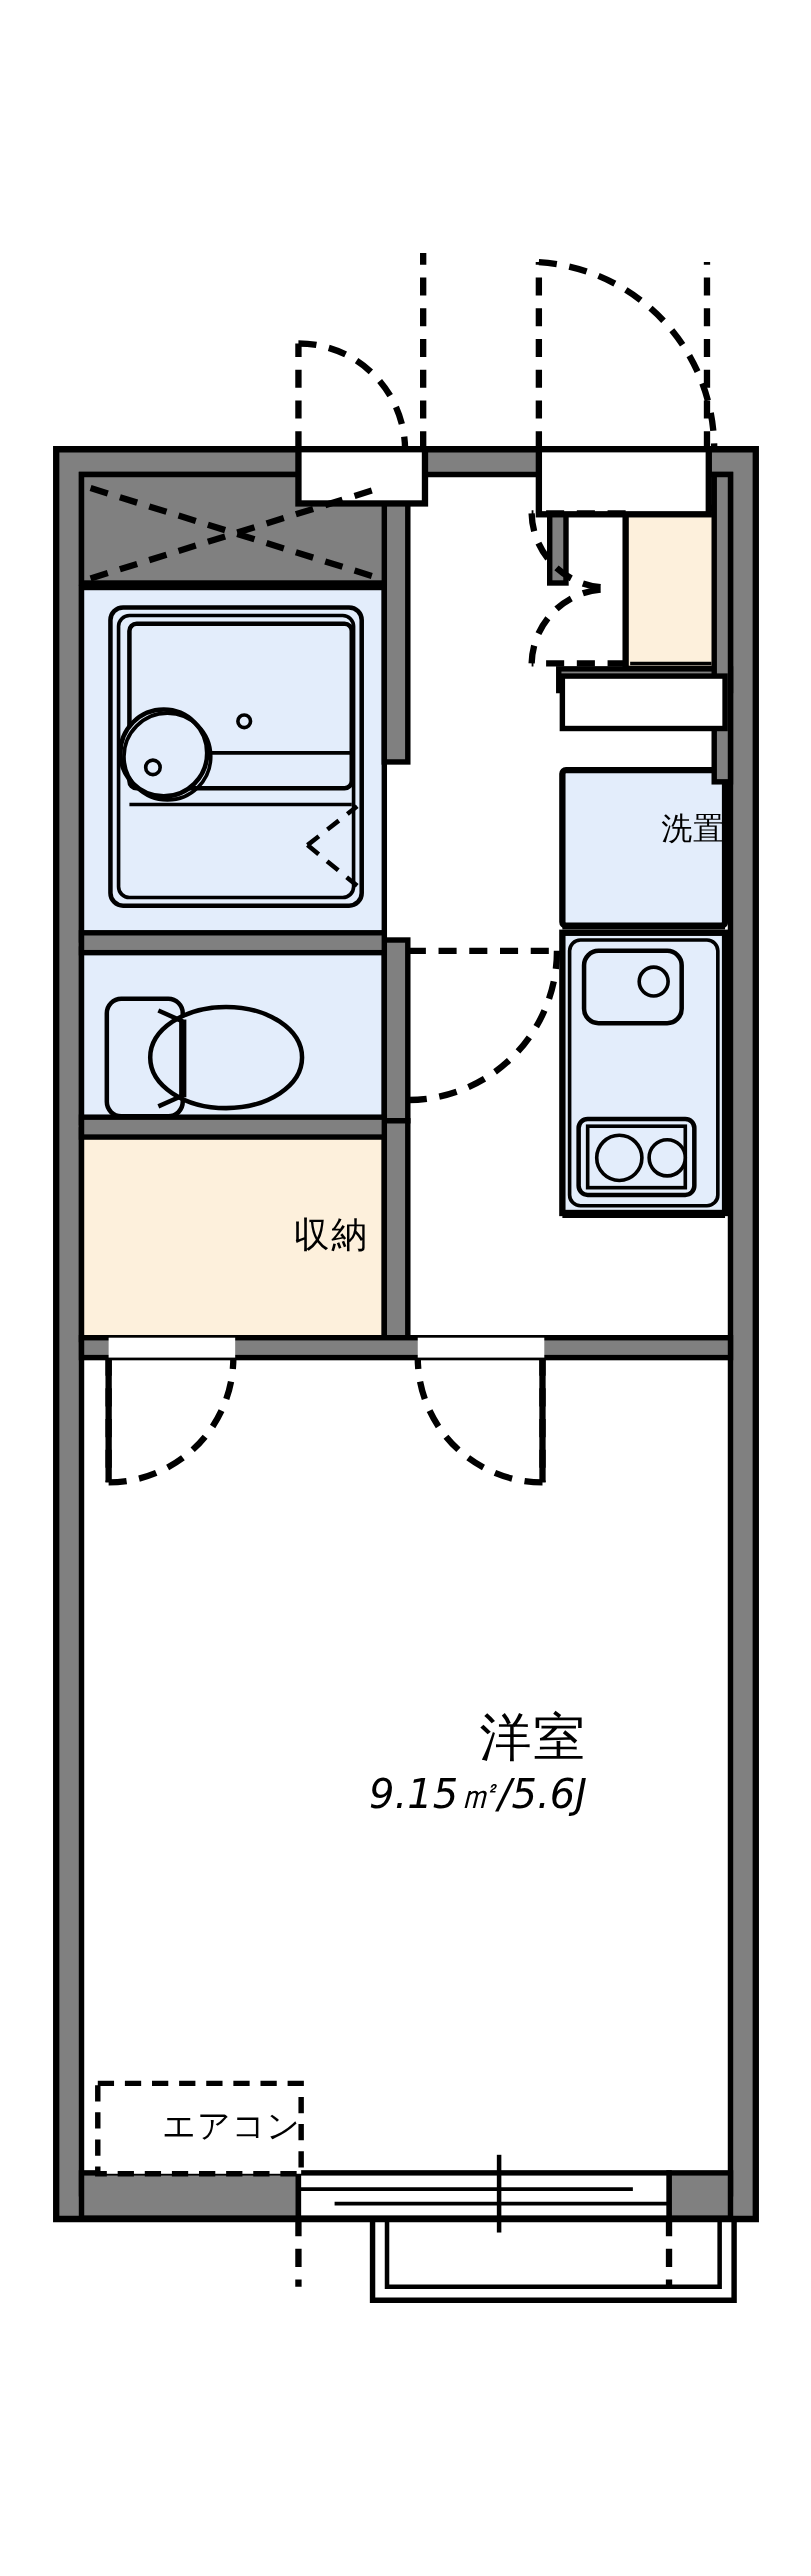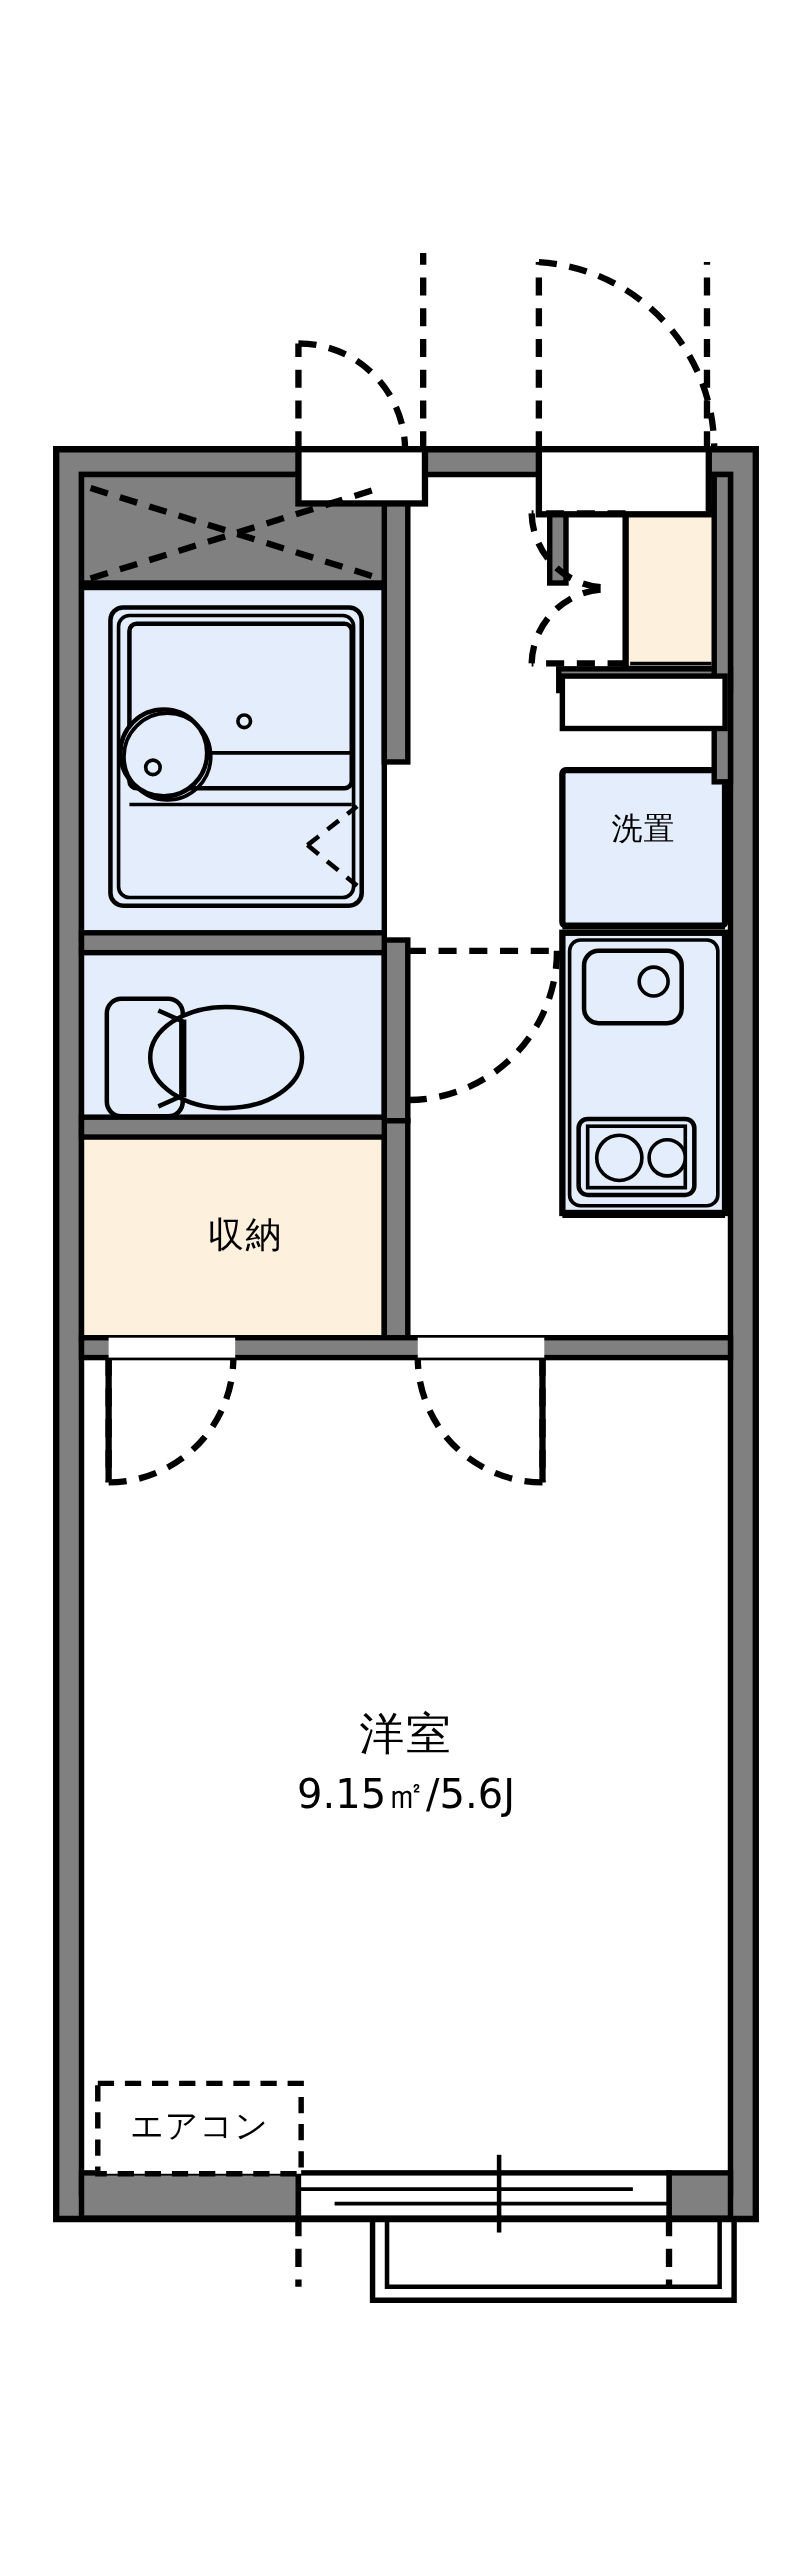--- a/index.html
+++ b/index.html
@@ -9,25 +9,25 @@
     font-family:"DejaVu Sans","Liberation Sans",sans-serif;
     overflow:hidden;
   }
   #plan-root{position:relative;width:812px;height:2576px;background:#fff;}
   #plan-svg{position:absolute;left:0;top:0;width:812px;height:2576px;display:block;}
   .lbl{
     position:absolute;
     color:#000;
     white-space:nowrap;
     line-height:1.05;
-    text-align:center;
+    text-align:right;
     font-family:"DejaVu Sans","Liberation Sans",sans-serif;
   }
-  #room-name{font-size:45px;letter-spacing:1.8px;}
-  #room-area{font-size:40px;letter-spacing:0px;}
+  #room-name{font-size:52px;letter-spacing:1.8px;}
+  #room-area{font-size:40px;letter-spacing:0px;font-style:italic;}
   #closet-label{font-size:36px;letter-spacing:1.8px;}
   #washer-label{font-size:31px;letter-spacing:0.9px;}
   #ac-label{font-size:33px;letter-spacing:0.9px;}
 </style>
 </head>
 <body>
 
 <div id="plan-root">
 
   <svg id="plan-svg" viewBox="0 0 898 2850" xmlns="http://www.w3.org/2000/svg">
@@ -194,20 +194,20 @@
     <g fill="none" stroke="#000000">
       <rect x="622" y="748" width="180" height="58" stroke-width="6" fill="#ffffff"></rect>
     </g>
 
   </svg>
 
   <div class="lbl" id="room-name" style="left:225px;top:1710px;width:362px;">洋室</div>
 
   <div class="lbl" id="room-area" style="left:225px;top:1773px;width:362px;">9.15㎡/5.6J</div>
 
-  <div class="lbl" id="closet-label" style="left:110px;top:1216px;width:271px;">収納</div>
+  <div class="lbl" id="closet-label" style="left:98px;top:1216px;width:271px;">収納</div>
 
   <div class="lbl" id="washer-label" style="left:562px;top:812px;width:163px;">洗置</div>
 
   <div class="lbl" id="ac-label" style="left:98px;top:2109px;width:203px;">エアコン</div>
 
 </div>
 
 
 </body></html>

